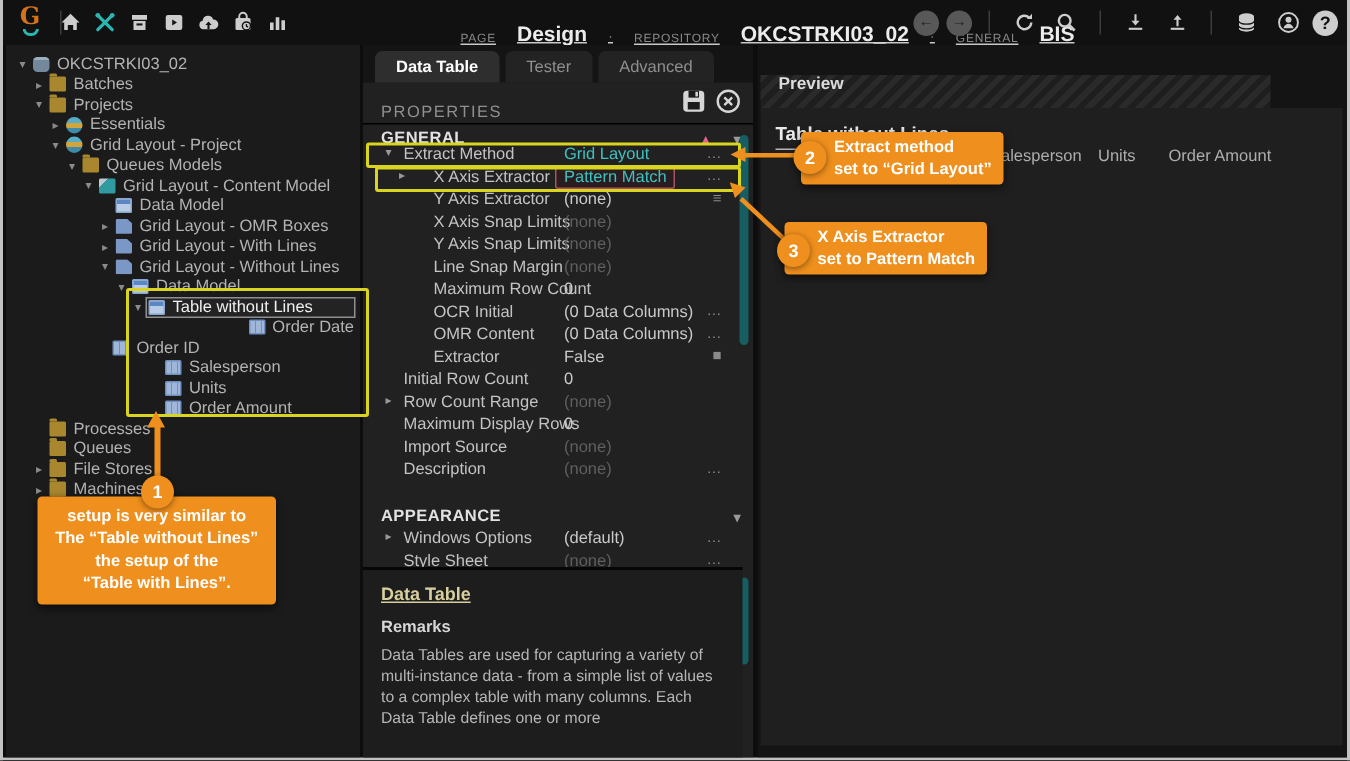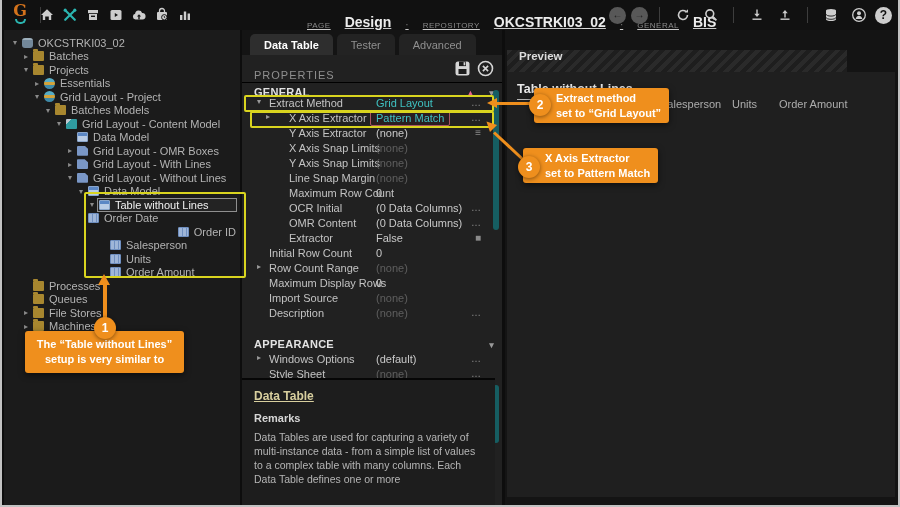--- a/index.html
+++ b/index.html
@@ -250,21 +250,21 @@
           <span class="exp">▾</span>
           <span class="tbody">
             <span class="ticon project"></span>
             <span class="tlabel">Grid Layout - Project</span>
           </span>
         </div>
         <div class="trow" style="padding-left: 39px;">
           <span class="exp">▾</span>
           <span class="tbody">
             <span class="ticon folder"></span>
-            <span class="tlabel">Batches Models</span>
+            <span class="tlabel">Queues Models</span>
           </span>
         </div>
         <div class="trow" style="padding-left: 50px;">
           <span class="exp">▾</span>
           <span class="tbody">
             <span class="ticon model"></span>
             <span class="tlabel">Grid Layout - Content Model</span>
           </span>
         </div>
         <div class="trow" style="padding-left: 61px;">
@@ -302,28 +302,28 @@
             <span class="tlabel">Data Model</span>
           </span>
         </div>
         <div class="trow sel" style="padding-left: 83px;">
           <span class="exp">▾</span>
           <span class="tbody">
             <span class="ticon table"></span>
             <span class="tlabel">Table without Lines</span>
           </span>
         </div>
-        <div class="trow" style="padding-left: 72px;">
+        <div class="trow" style="padding-left: 94px; justify-content: flex-end;">
           <span class="exp"></span>
           <span class="tbody">
             <span class="ticon column"></span>
             <span class="tlabel">Order Date</span>
           </span>
         </div>
-        <div class="trow" style="padding-left: 94px; justify-content: flex-end;">
+        <div class="trow" style="padding-left: 59px;">
           <span class="exp"></span>
           <span class="tbody">
             <span class="ticon column"></span>
             <span class="tlabel">Order ID</span>
           </span>
         </div>
         <div class="trow" style="padding-left: 94px;">
           <span class="exp"></span>
           <span class="tbody">
             <span class="ticon column"></span>
@@ -544,22 +544,24 @@
   </div>
 
   <div class="ylbox" style="left:82px;top:192px;width:162px;height:86px;"></div>
   <div class="ylbox" style="left:242px;top:95px;width:250px;height:17px;"></div>
   <div class="ylbox" style="left:248px;top:111px;width:244px;height:17px;"></div>
 
   <div class="ar" style="left:101px;top:284px;width:4px;height:38px;"></div>
   <div class="ar-head" style="left:96px;top:274px;border-left:6px solid transparent;border-right:6px solid transparent;border-bottom:11px solid #ef8f1d;"></div>
   <div class="co-num" style="left:92px;top:317px;">1</div>
   <div class="callout co-center" style="left:23px;top:331px;width:159px;">
+    <div>setup is very similar to</div>
     <div>The “Table without Lines”</div>
-    <div>setup is very similar to</div>
+    <div>the setup of the</div>
+    <div>“Table with Lines”.</div>
   </div>
 
   <div class="ar" style="left:493px;top:102px;width:45px;height:3px;"></div>
   <div class="ar-head" style="left:485px;top:98px;border-top:5.5px solid transparent;border-bottom:5.5px solid transparent;border-right:10px solid #ef8f1d;"></div>
   <div class="callout co-lines" style="left:532px;top:88px;">
     <div>Extract method</div>
     <div>set to “Grid Layout”</div>
   </div>
   <div class="co-num" style="left:527px;top:94px;">2</div>
 

